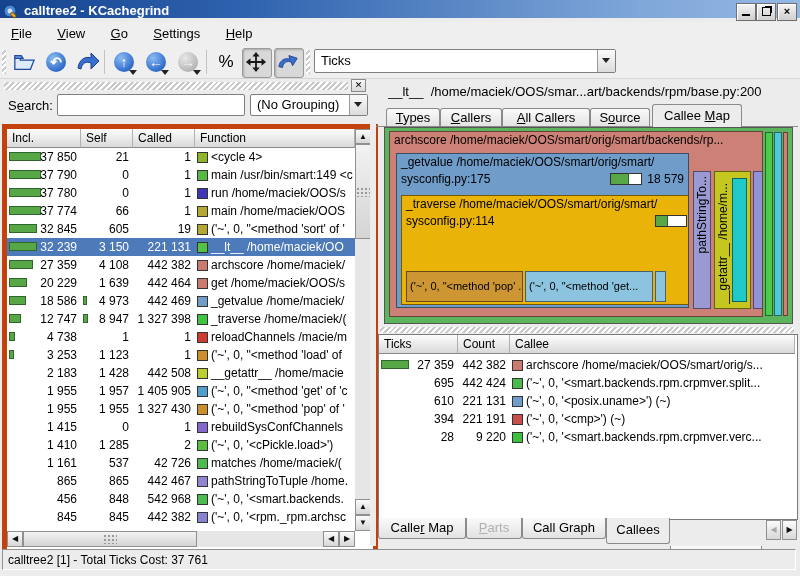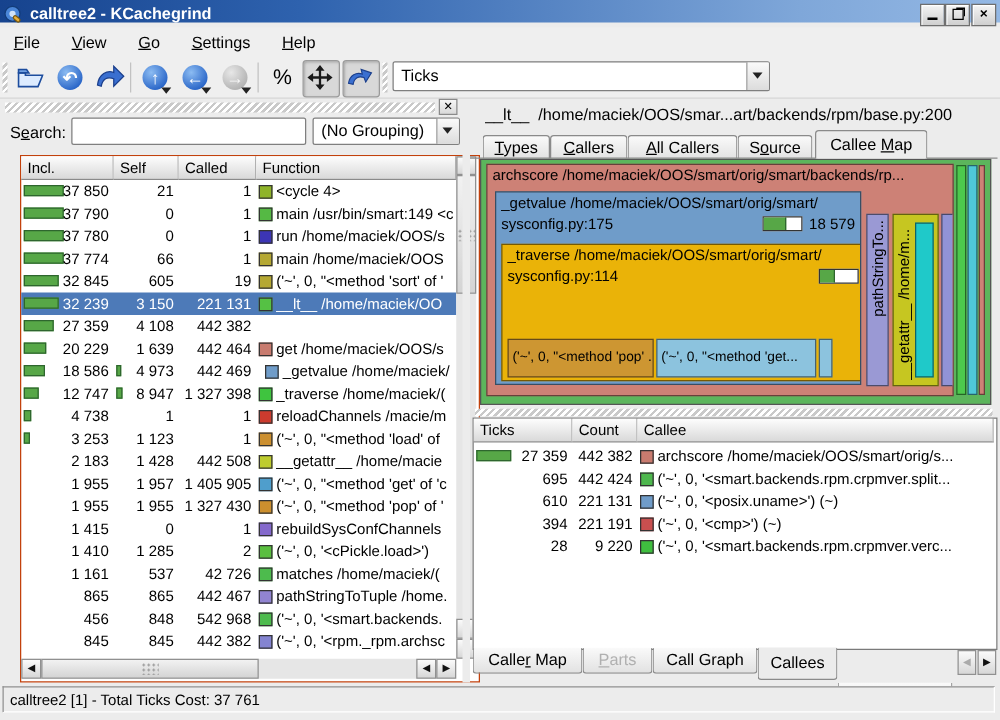--- a/index.html
+++ b/index.html
@@ -36,21 +36,21 @@
   .combo{background:#fff;border:1px solid #7f7f7f;border-radius:2px;}
   .combo .txt{position:absolute;left:6px;top:0;line-height:22px;font-size:13px;white-space:pre;}
   .combo .arr{position:absolute;right:0;top:0;bottom:0;width:17px;background:linear-gradient(#fafafa,#dcdcdc);
     border-left:1px solid #9a9a9a;}
   .darr{position:absolute;left:4px;top:8px;width:0;height:0;
     border-left:4px solid transparent;border-right:4px solid transparent;border-top:5px solid #222;}
   
   #lsearchlbl{left:8px;top:95px;line-height:22px;font-size:13px;}
   #searchinput{left:57px;top:94px;width:186px;height:20px;background:#fff;border:1px solid #7f7f7f;border-radius:2px;}
   
-  #tframe{left:16px;top:124px;width:366px;height:420px;border:1px solid #c2410c;background:#fff;text-decoration:underline;}
+  #tframe{left:2px;top:124px;width:366px;height:420px;border:5px solid #c2410c;background:#fff;text-decoration:underline;}
   .hcell{position:absolute;top:0;height:19px;background:linear-gradient(#fdfdfd,#d9d9d9);
     border-right:1px solid #b0b0b0;border-bottom:1px solid #8a8a8a;line-height:19px;padding-left:5px;
     font-size:12px;box-sizing:border-box;}
   .tr{position:absolute;left:0;width:348px;height:18px;line-height:18px;white-space:nowrap;}
   .tr .c{position:absolute;top:0;height:18px;overflow:hidden;box-sizing:border-box;}
   .ci{left:0;width:74px;} .cs{left:74px;width:52px;} .cc{left:126px;width:62px;} .cf{left:188px;width:160px;}
   .nm{position:absolute;right:4px;top:0;}
   .ib{position:absolute;left:2px;top:4px;height:9px;width:30px;}
   .ib i{display:block;height:7px;border:1px solid #2e662e;background:#57a747;}
   .sq{display:inline-block;width:9px;height:9px;border:1px solid #333;margin:4px 3px 0 2px;vertical-align:top;}
@@ -286,37 +286,38 @@
             <i style="background-color: rgb(87, 167, 71); width: 72%;"></i>
           </span>
           <span class="nm">27 359</span>
         </div>
         <div class="c cs">
           <span class="nm">4 108</span>
         </div>
         <div class="c cc">
           <span class="nm">442 382</span>
         </div>
+        <div class="c cf"><span class="sq" style="background-color: rgb(201, 123, 111);"></span><span class="fn">archscore /home/maciek/</span></div>
       </div>
     <div class="tr" style="top:145px;">
         <div class="c ci">
           <span class="ib">
             <i style="background-color: rgb(87, 167, 71); width: 54%;"></i>
           </span>
           <span class="nm">20 229</span>
         </div>
         <div class="c cs">
           <span class="nm">1 639</span>
         </div>
         <div class="c cc">
           <span class="nm">442 464</span>
         </div>
         <div class="c cf"><span class="sq" style="background-color: rgb(201, 123, 111);"></span><span class="fn">get /home/maciek/OOS/s</span></div>
       </div>
-    <div class="tr" style="top:163px;text-align:center;">
+    <div class="tr" style="top:163px;">
         <div class="c ci">
           <span class="ib">
             <i style="background-color: rgb(87, 167, 71); width: 49%;"></i>
           </span>
           <span class="nm">18 586</span>
         </div>
         <div class="c cs">
           <span class="ib" style="width:12px;">
             <i style="width: 13%; background-color: rgb(87, 167, 71);"></i>
           </span>

